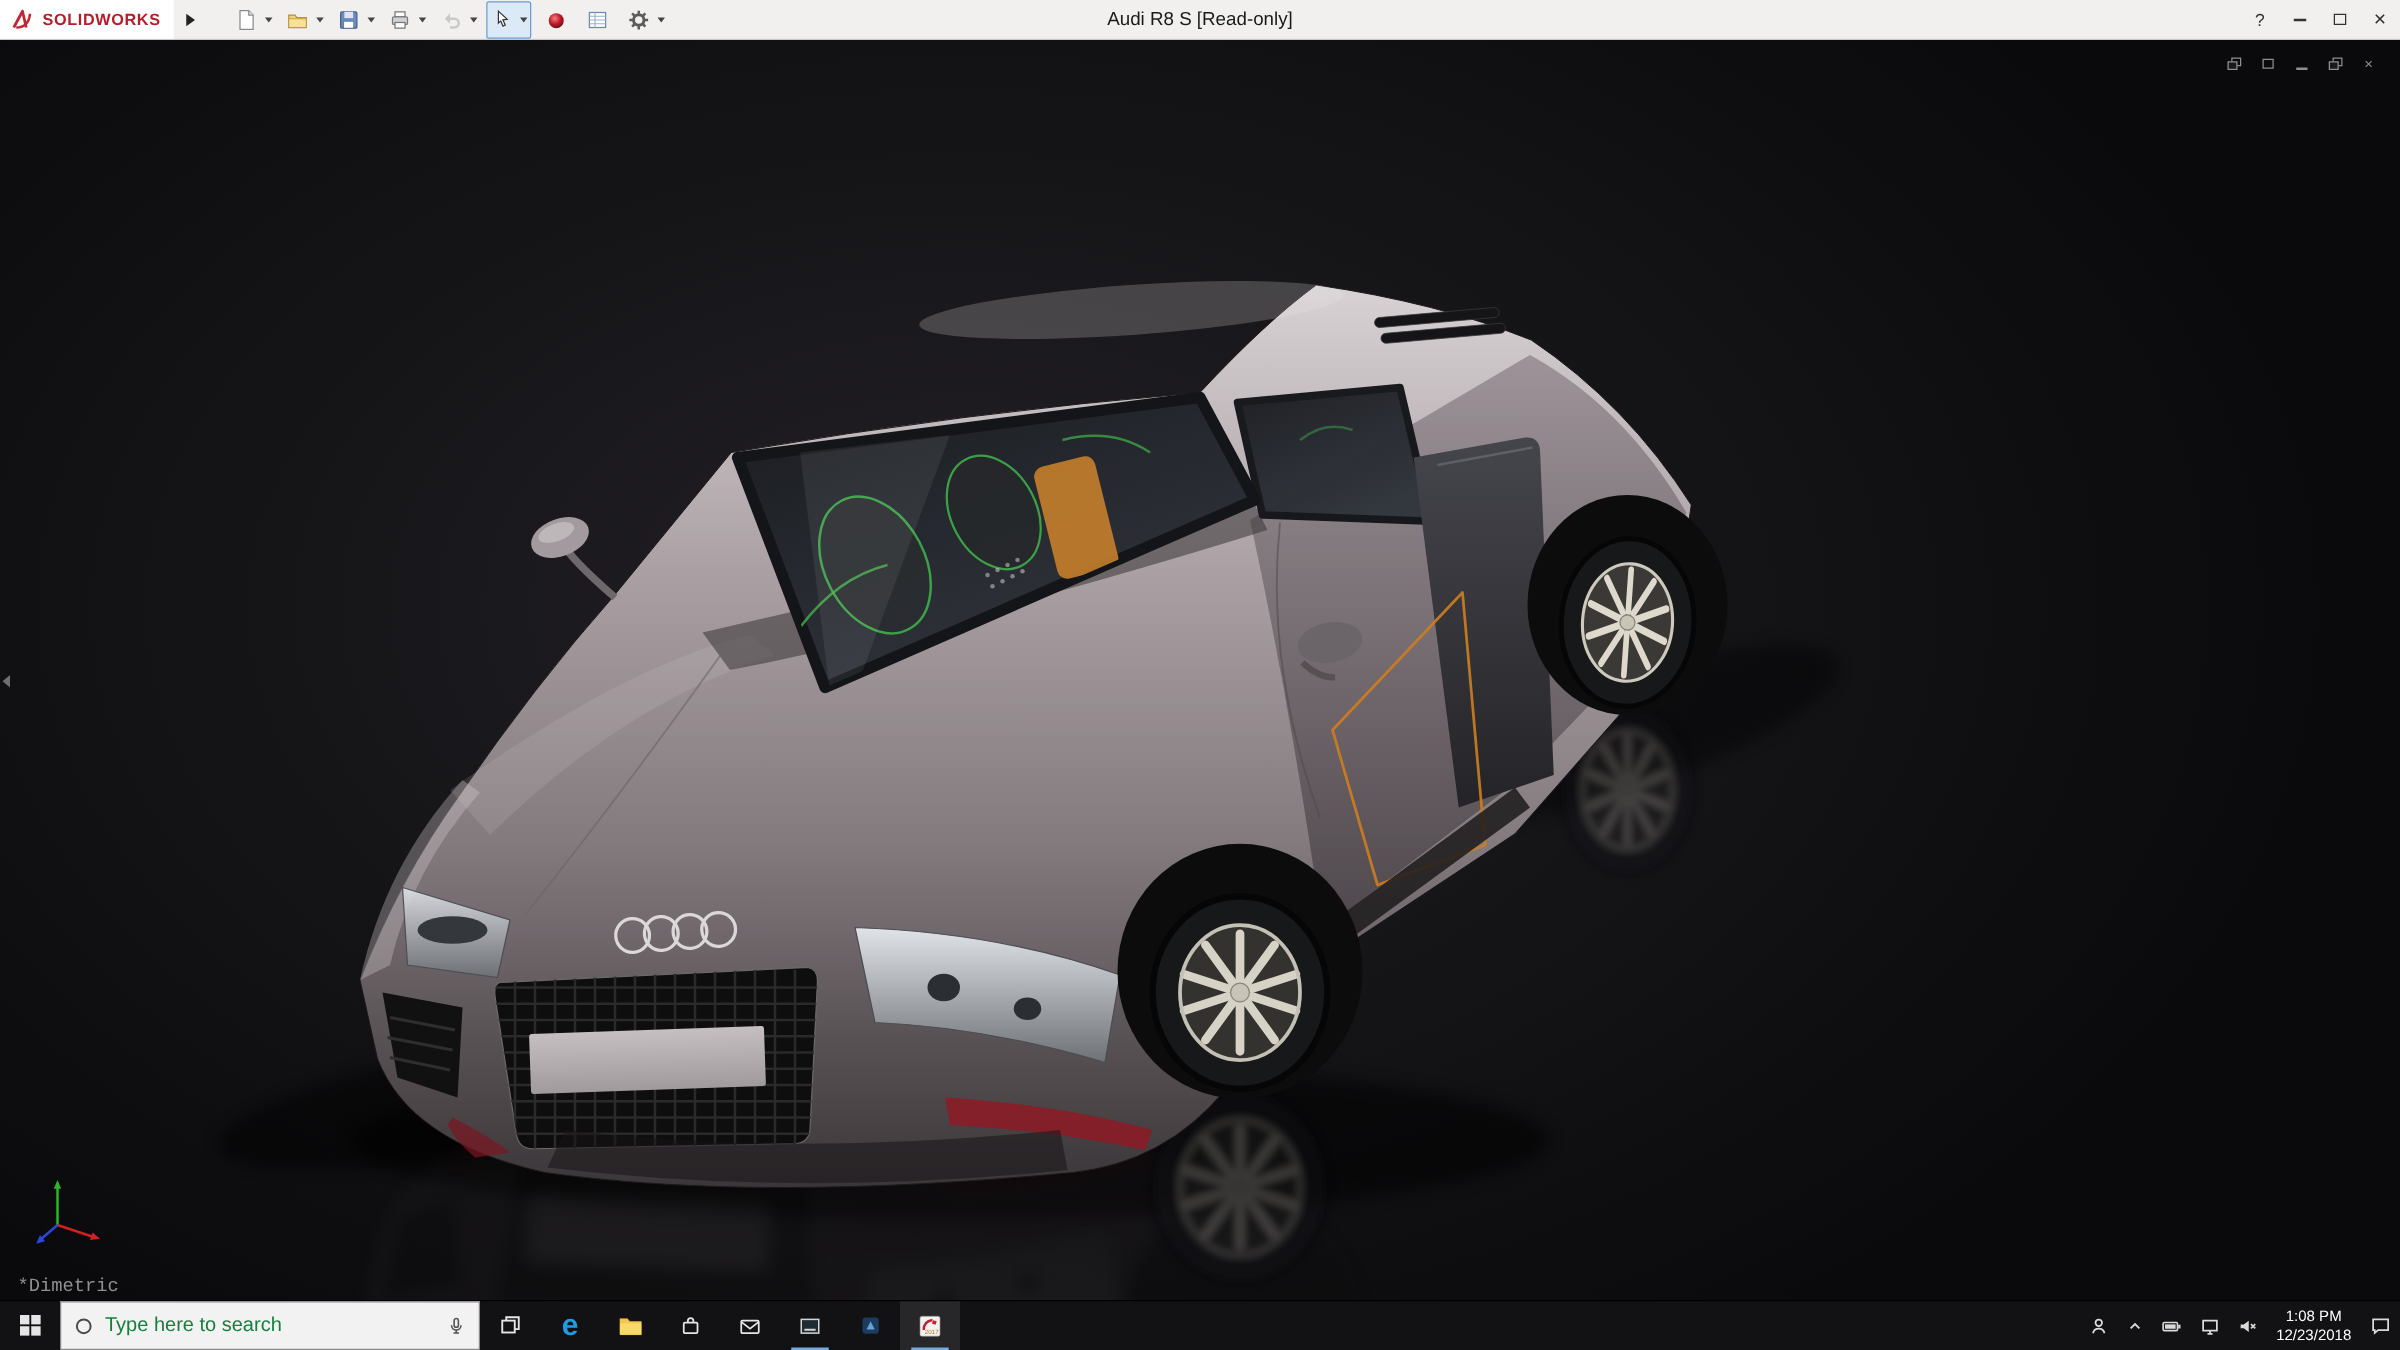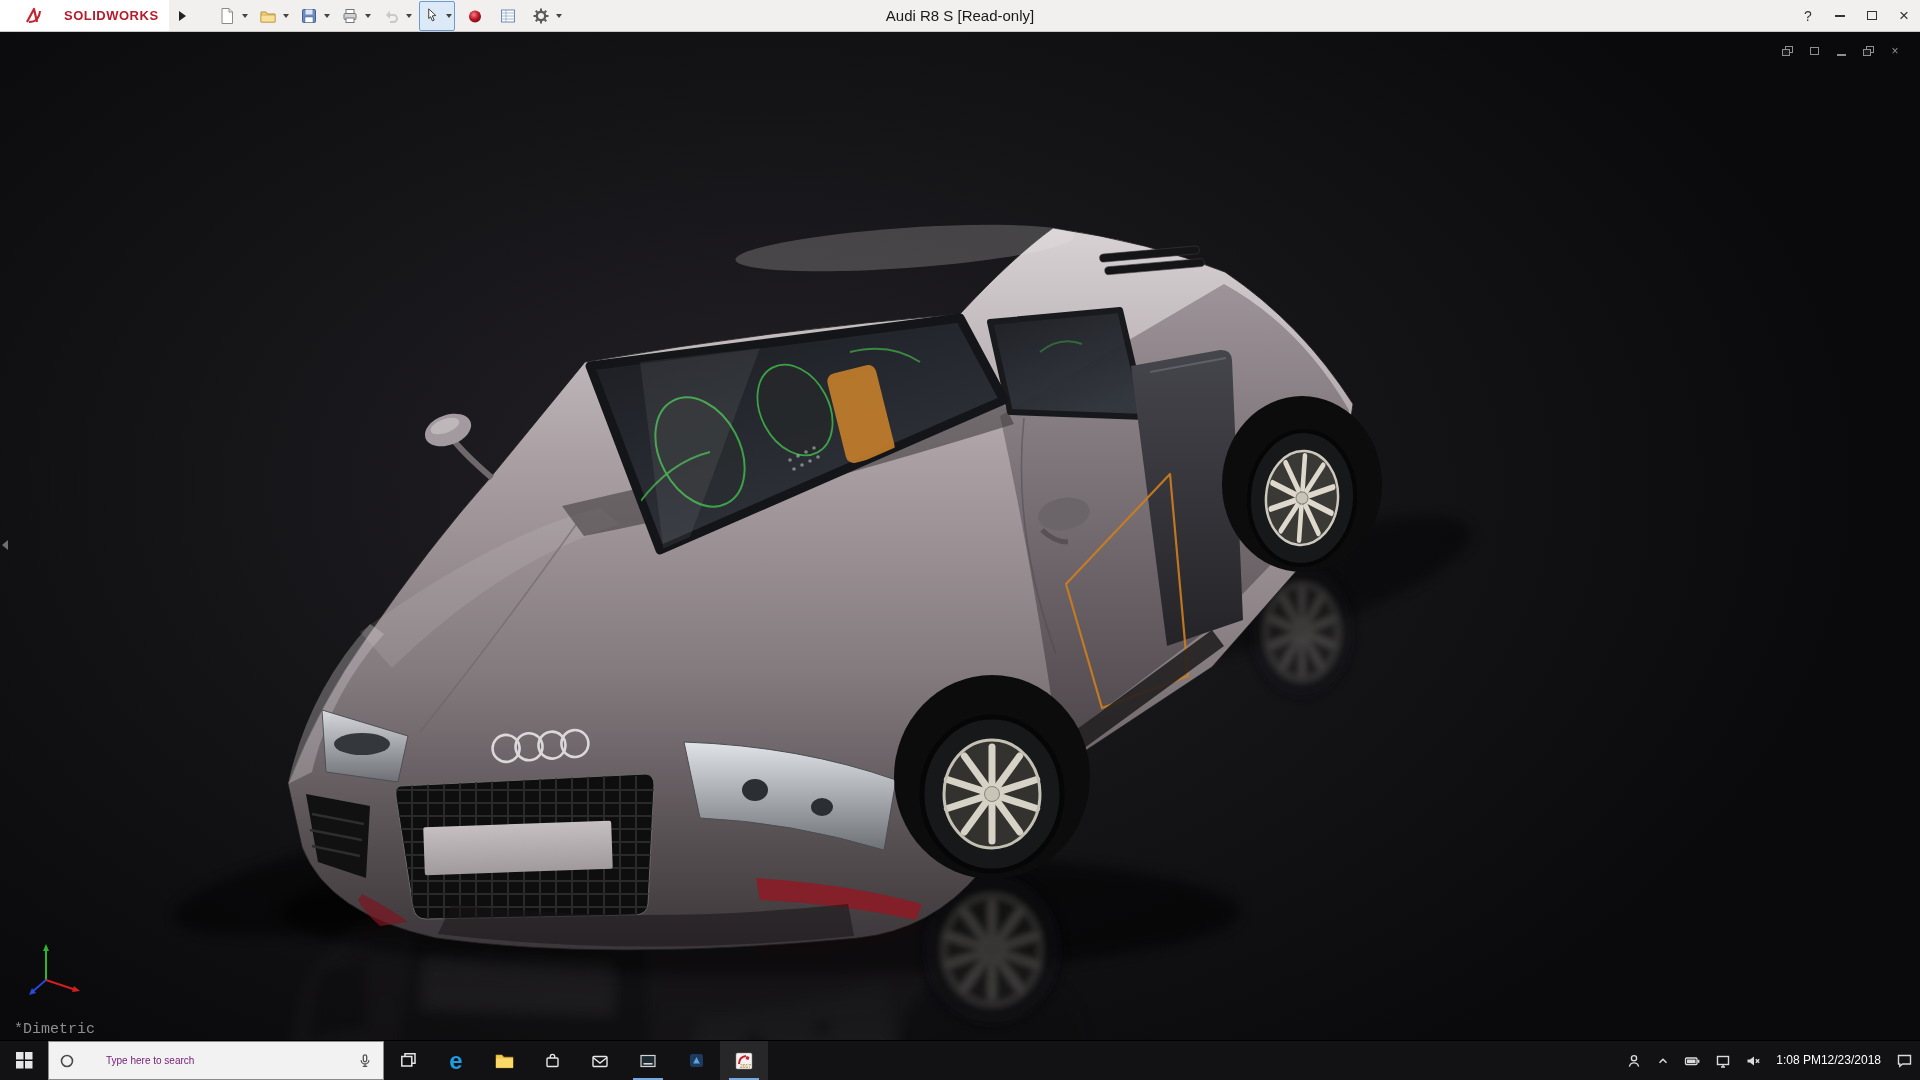--- a/index.html
+++ b/index.html
@@ -2,21 +2,21 @@
 <html><head>
 <meta charset="utf-8">
 <style>
   html,body{margin:0;padding:0;background:#000;}
   .screen{position:relative;width:1920px;height:1080px;overflow:hidden;
           font-family:"Liberation Sans",sans-serif;-webkit-font-smoothing:antialiased;}
 
   
   .titlebar{position:absolute;top:0;left:0;right:0;height:32px;background:#f1f0ef;
             display:flex;align-items:center;border-bottom:1px solid #c9c9c9;box-sizing:border-box;}
-  .logo{display:flex;align-items:center;gap:20px;height:100%;padding:0 10px 0 24px;background:#ffffff;}
+  .logo{display:flex;align-items:center;gap:6px;height:100%;padding:0 10px 0 8px;background:#ffffff;}
   .logo-text{font-size:13px;font-weight:bold;color:#b71c2b;letter-spacing:.5px;}
   .flyout{width:0;height:0;border-top:5px solid transparent;border-bottom:5px solid transparent;
           border-left:7px solid #222;margin:0 6px 0 10px;cursor:pointer;}
   .toolbar{display:flex;align-items:center;margin-left:22px;}
   .tgroup{display:flex;align-items:center;margin-right:7px;}
   .tool{width:26px;height:26px;display:flex;align-items:center;justify-content:center;border-radius:2px;}
   .tool.disabled{opacity:.45;}
   .caret{width:0;height:0;border-left:3.5px solid transparent;border-right:3.5px solid transparent;
          border-top:4.5px solid #444;margin-left:2px;}
   .sel-box{display:flex;align-items:center;border:1px solid #6b9bd2;background:#dce9f7;border-radius:2px;
@@ -51,25 +51,25 @@
                font-size:15px;color:#8f8f8f;}
 
   
   .taskbar{position:absolute;left:0;right:0;bottom:0;height:40px;background:#121214;display:flex;
            align-items:stretch;border-top:1px solid #000;box-sizing:border-box;}
   .tb-slot{width:48px;display:flex;align-items:center;justify-content:center;position:relative;cursor:pointer;}
   .tb-slot.running::after{content:"";position:absolute;left:9px;right:9px;bottom:0;height:2.5px;background:#76a9dd;}
   .tb-slot.active{background:rgba(255,255,255,.09);}
   .searchbox{width:336px;background:#f2f2f2;border:1px solid #8a8a8a;box-sizing:border-box;display:flex;
              align-items:center;gap:9px;padding:0 10px;cursor:text;}
-  .search-text{font-size:10px;color:#701a75;flex:1;white-space:nowrap;margin-left:22px;}
+  .search-text{font-size:16px;color:#15803d;flex:1;white-space:nowrap;}
   .edge-e{font-size:24px;font-weight:bold;color:#1e9ce4;line-height:1;}
   .tray{margin-left:auto;display:flex;align-items:center;}
   .tray-item{padding:0 7px;display:flex;align-items:center;justify-content:center;height:100%;cursor:pointer;}
-  .clock{display:flex;flex-direction:row;align-items:center;justify-content:center;color:#fff;
+  .clock{display:flex;flex-direction:column;align-items:center;justify-content:center;color:#fff;
          font-size:12px;line-height:15px;padding:0 8px;cursor:pointer;}
 </style>
 </head>
 <body>
 
 <div class="screen">
 
   <div class="titlebar">
     <div class="logo">
       <svg width="20" height="20" viewBox="0 0 20 20">

